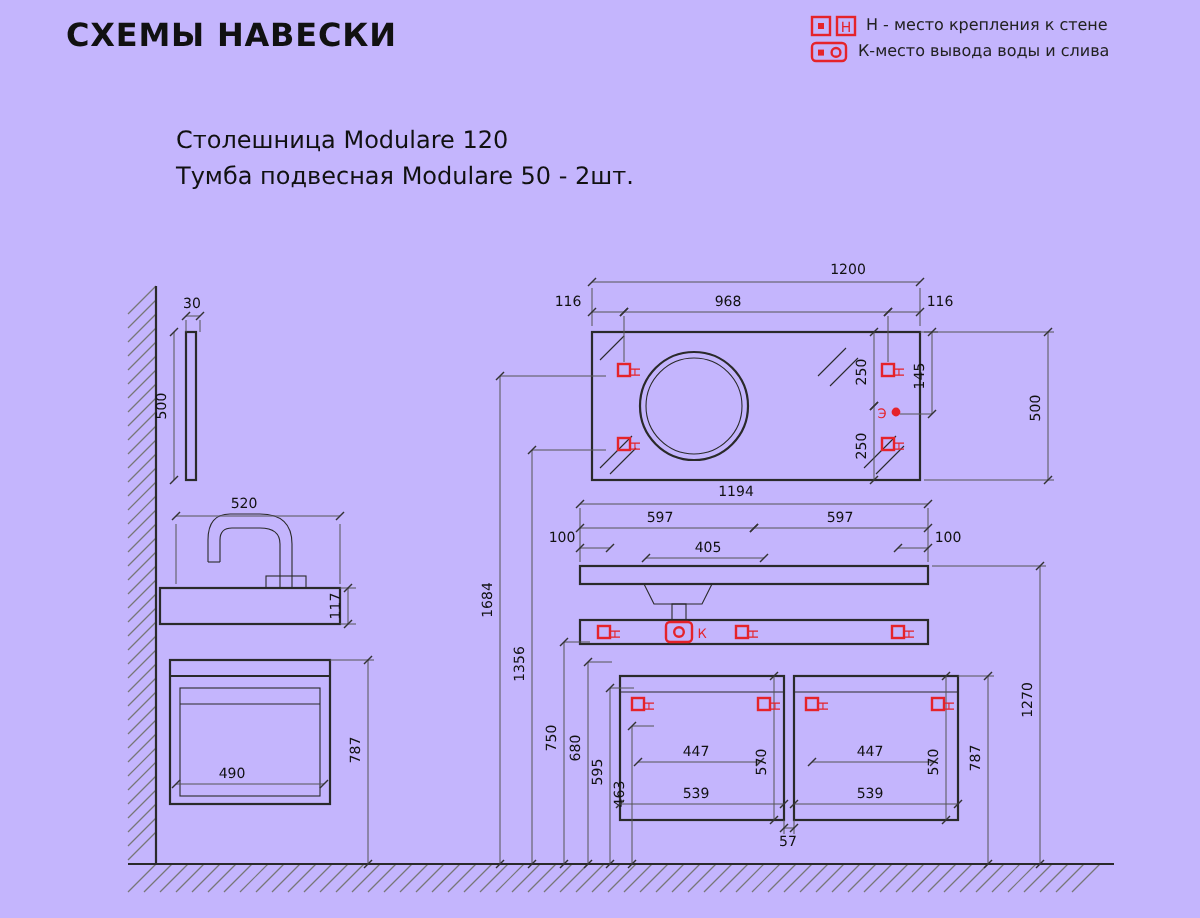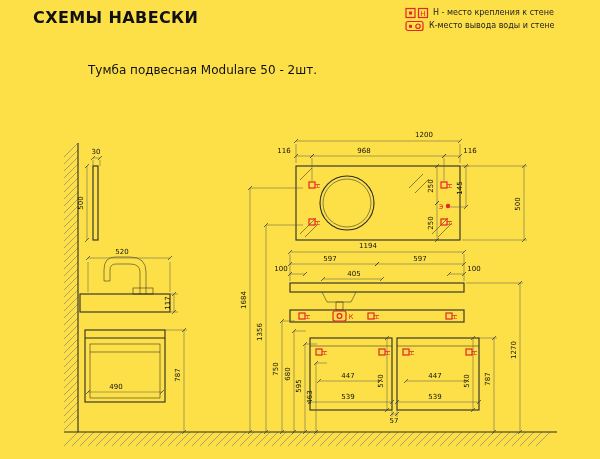--- a/index.html
+++ b/index.html
@@ -1,18 +1,18 @@
 <!DOCTYPE html>
 <html style="--red: #e5232a; --line: #2a2a2a;"><head>
 <meta charset="utf-8">
 <style>
   html,body{margin:0;padding:0;background:#fff}
   body{width:600px;height:459px;position:relative;overflow:hidden;
        font-family:"DejaVu Sans","Liberation Sans",sans-serif;color:#111}
-  .page{position:absolute;inset:0;background:#fde047}
+  .page{position:absolute;inset:0;background:#c4b5fd}
   .title{position:absolute;left:33px;top:8px;font-size:16px;font-weight:bold;letter-spacing:.4px}
   .products{position:absolute;left:88px;top:61px;font-size:12px;line-height:18px}
   .legend{position:absolute;left:405px;top:6px;font-size:8px;color:#222}
   .legend-row{display:flex;align-items:center;gap:4px;height:13px}
   .legend-row.e{padding-left:17px}
   svg.draw{position:absolute;left:0;top:0}
   .main *{stroke:var(--line,#2a2a2a);stroke-width:1.1;fill:none}
   .thin{stroke:var(--line,#2a2a2a);stroke-width:.55 !important}
   .hatch line{stroke:#777;stroke-width:.6}
   .ext{stroke:#555;stroke-width:.5;fill:none}
@@ -39,25 +39,26 @@
         <text x="18" y="9" class="mktext" style="font-size:7px">Н</text>
       </svg>
       <span>Н - место крепления к стене</span>
     </div>
     <div class="legend-row">
       <svg width="20" height="12">
         <rect x="1" y="1.5" width="17" height="9" rx="2" class="mk"></rect>
         <rect x="4" y="4.8" width="3" height="3" class="mkfill"></rect>
         <circle cx="13" cy="6.2" r="2.2" class="mk"></circle>
       </svg>
-      <span>К-место вывода воды и стене</span>
+      <span>К-место вывода воды и слива</span>
     </div>
   </div>
 
   <div class="products">
+    <div>Столешница Modulare 120</div>
     <div>Тумба подвесная Modulare 50 - 2шт.</div>
   </div>
 
   <svg class="draw" width="600" height="459" viewBox="0 0 600 459">
     <g id="wall-hatch" class="hatch">
         <line x1="64" y1="157" x2="78" y2="143"></line>
         <line x1="64" y1="164" x2="78" y2="150"></line>
         <line x1="64" y1="171" x2="78" y2="157"></line>
         <line x1="64" y1="178" x2="78" y2="164"></line>
         <line x1="64" y1="185" x2="78" y2="171"></line>

